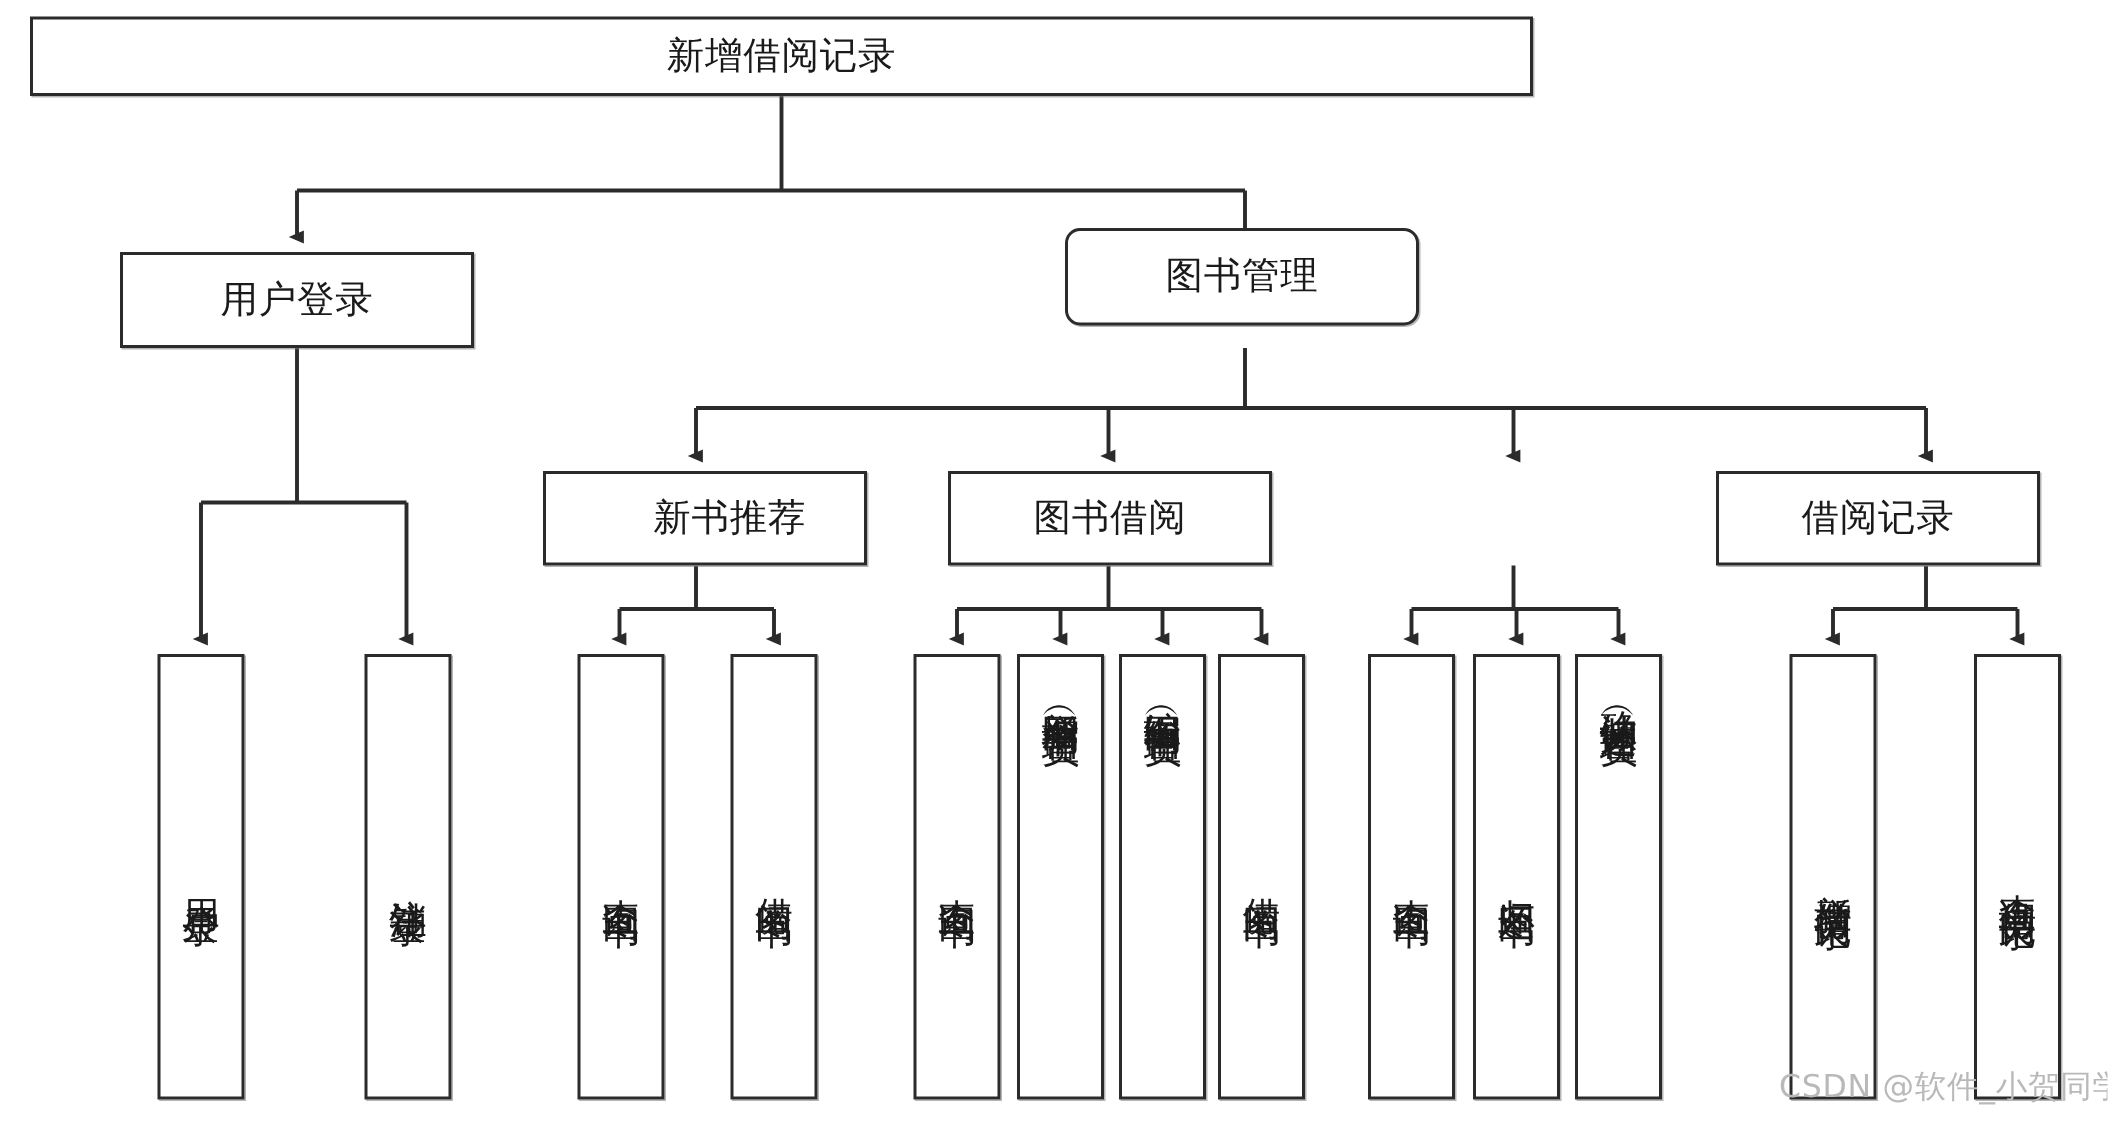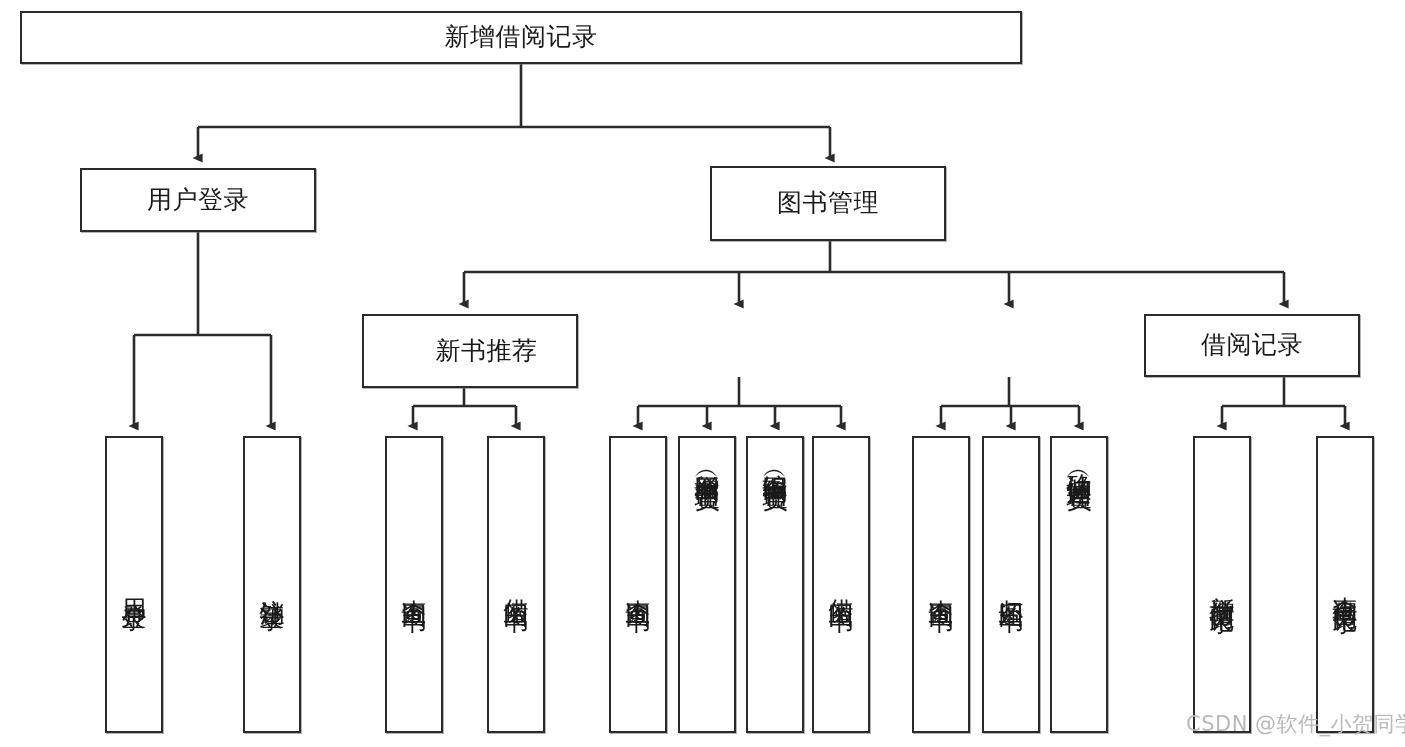--- a/index.html
+++ b/index.html
@@ -133,26 +133,29 @@
     </g>
   </svg>
 
   <div class="node horizontal" style="left:20px; top:11px; width:1002px; height:53px;">
     <span class="label">新增借阅记录</span>
   </div>
 
   <div class="node horizontal" style="left:80px; top:168px; width:236px; height:64px;">
     <span class="label">用户登录</span>
   </div>
-  <div class="node horizontal" style="left:710px; top:166px; width:236px; height:75px;">
+  <div class="node horizontal" style="left:710px; top:152px; width:236px; height:65px;border-radius:10px;">
     <span class="label">图书管理</span>
   </div>
 
-  <div class="node horizontal" style="left:362px; top:314px; width:216px; height:74px;padding-left:33px;">
+  <div class="node horizontal" style="left:362px; top:314px; width:216px; height:63px;padding-left:33px;">
     <span class="label">新书推荐</span>
+  </div>
+  <div class="node horizontal" style="left:632px; top:314px; width:216px; height:63px;">
+    <span class="label">图书借阅</span>
   </div>
   <div class="node horizontal" style="left:1144px; top:314px; width:216px; height:63px;">
     <span class="label">借阅记录</span>
   </div>
 
   <div class="node vertical centered" style="left:105px; top:436px; width:58px; height:297px;">
     <span class="label">用户登录</span>
   </div>
   <div class="node vertical centered" style="left:243px; top:436px; width:58px; height:297px;">
     <span class="label">注销登录</span>

